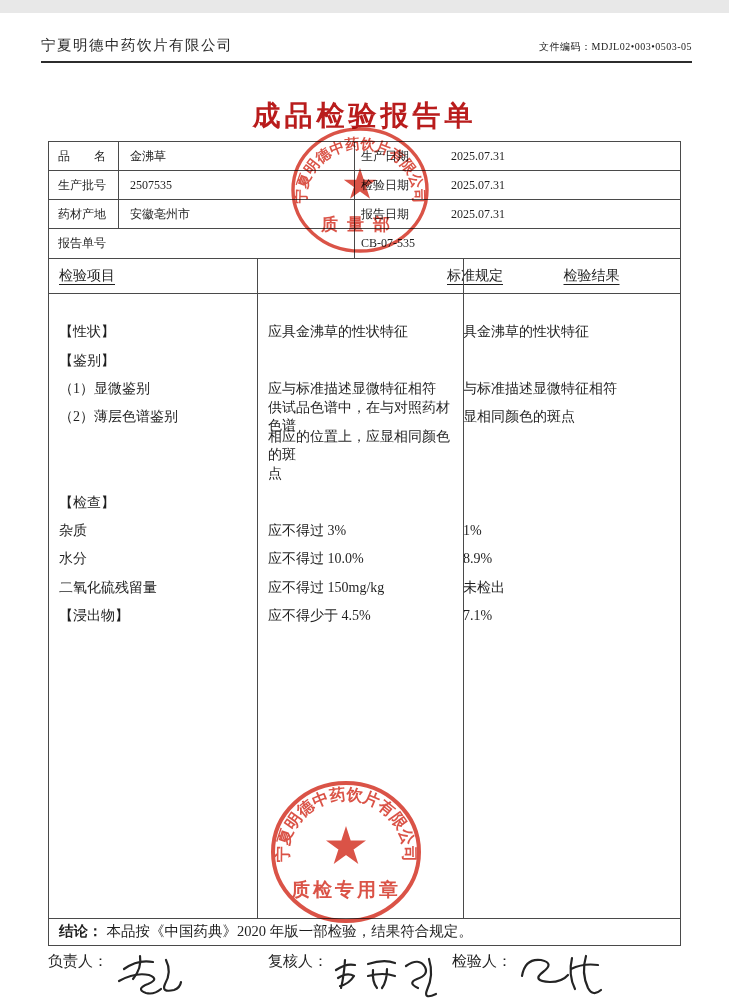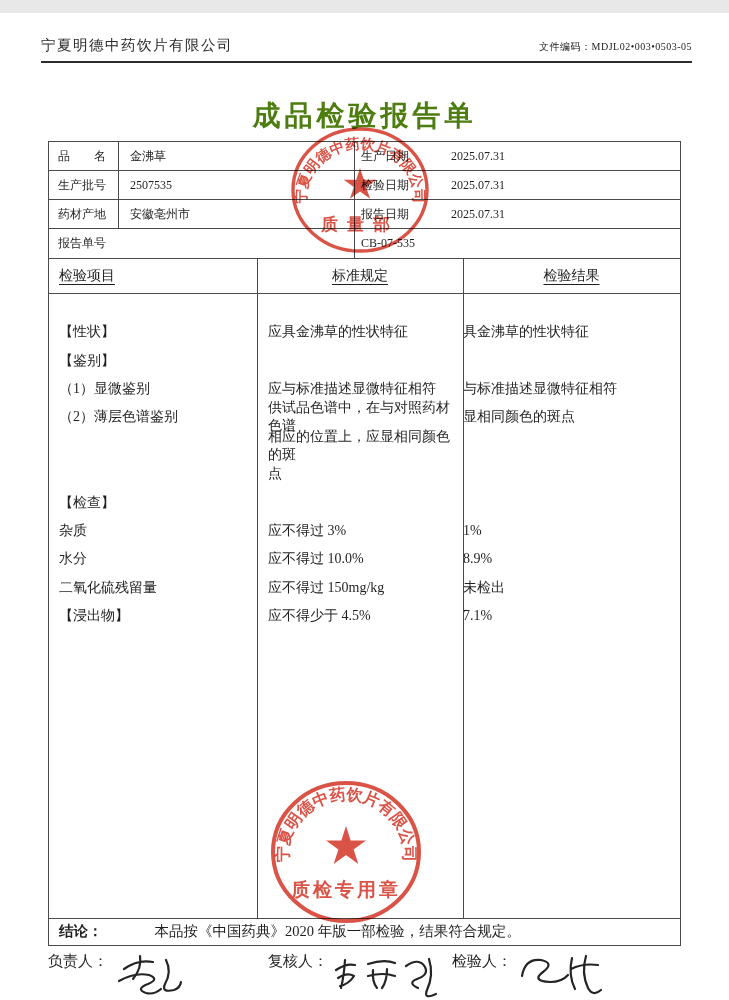--- a/index.html
+++ b/index.html
@@ -8,21 +8,21 @@
 
   
   .hdr{position:absolute;left:41px;right:37px;top:23px;display:flex;justify-content:space-between;align-items:baseline;}
   .company{font-size:14.5px;letter-spacing:1.5px;color:#2a2a2a;}
   .doccode{font-size:10px;letter-spacing:.5px;color:#1c1c1c;}
   .hrule{position:absolute;left:41px;right:37px;top:48px;height:2px;background:#2c2c2c;}
 
   
   .title{position:absolute;left:0;right:0;top:84px;text-align:center;
          font-family:"Liberation Sans","DejaVu Sans",sans-serif;font-weight:bold;
-         font-size:28px;letter-spacing:4px;color:#4d7c0f;}
+         font-size:28px;letter-spacing:4px;color:#b91c1c;}
 
   
   .info-table{position:absolute;left:48px;top:128px;width:633px;border:1px solid #4a4a4a;
               box-sizing:border-box;font-size:12px;background:transparent;}
   .info-rows{display:contents;}
   .info-row{display:flex;height:29px;align-items:center;border-bottom:1px solid #4a4a4a;box-sizing:border-box;}
   .info-row.no-bb{border-bottom:none;}
   .ic{box-sizing:border-box;height:100%;display:flex;align-items:center;}
   .ic-label{width:70px;padding-left:9px;border-right:1px solid #4a4a4a;}
   .ic-value{width:236px;padding-left:11px;border-right:1px solid #4a4a4a;}
@@ -32,31 +32,31 @@
   .ic-rest{flex:1;padding-left:6px;}
 
   
   .result-table{position:absolute;left:48px;top:245px;width:633px;height:688px;
                 border:1px solid #4a4a4a;border-top:none;box-sizing:border-box;font-size:14px;}
   .vl{position:absolute;top:0;bottom:0;width:1px;background:#4a4a4a;}
   .vl1{left:208px}.vl2{left:414px}
   .rt-header{position:relative;height:36px;border-bottom:1px solid #4a4a4a;box-sizing:border-box;
              display:flex;align-items:center;}
   .rh1{width:208px;padding-left:10px;box-sizing:border-box;}
-  .rh2{width:206px;text-align:center;}
+  .rh2{width:206px;text-align:right;padding-left:40px;}
   .rh3{flex:1;text-align:center;}
   .uline{text-decoration:underline;text-underline-offset:4px;}
   .rt-body{position:relative;height:624px;box-sizing:border-box;padding-top:24px;}
   .rt-rows{display:contents;}
   .rt-row{display:flex;height:28.4px;align-items:center;}
   .rc1{width:208px;padding-left:10px;box-sizing:border-box;}
   .rc2{width:206px;padding-left:11px;box-sizing:border-box;}
   .rc3{flex:1;box-sizing:border-box;}
   .rt-conclusion{height:26px;border-top:1px solid #4a4a4a;box-sizing:border-box;display:flex;
-                 align-items:center;padding-left:10px;font-size:14.5px;gap:48px;}
+                 align-items:center;padding-left:10px;font-size:14.5px;}
   .concl-label{font-weight:bold;margin-right:4px;}
 
   
   .stamp{position:absolute;opacity:.87;mix-blend-mode:multiply;pointer-events:none;}
   .stamp-dept{left:288px;top:110px;width:144px;height:134px;}
   .stamp-qc{left:267px;top:764px;width:158px;height:150px;}
 
   
   .sig-row{position:absolute;left:0;top:937px;width:729px;height:60px;font-size:15px;}
   .sig-g{position:absolute;display:flex;align-items:flex-start;}

